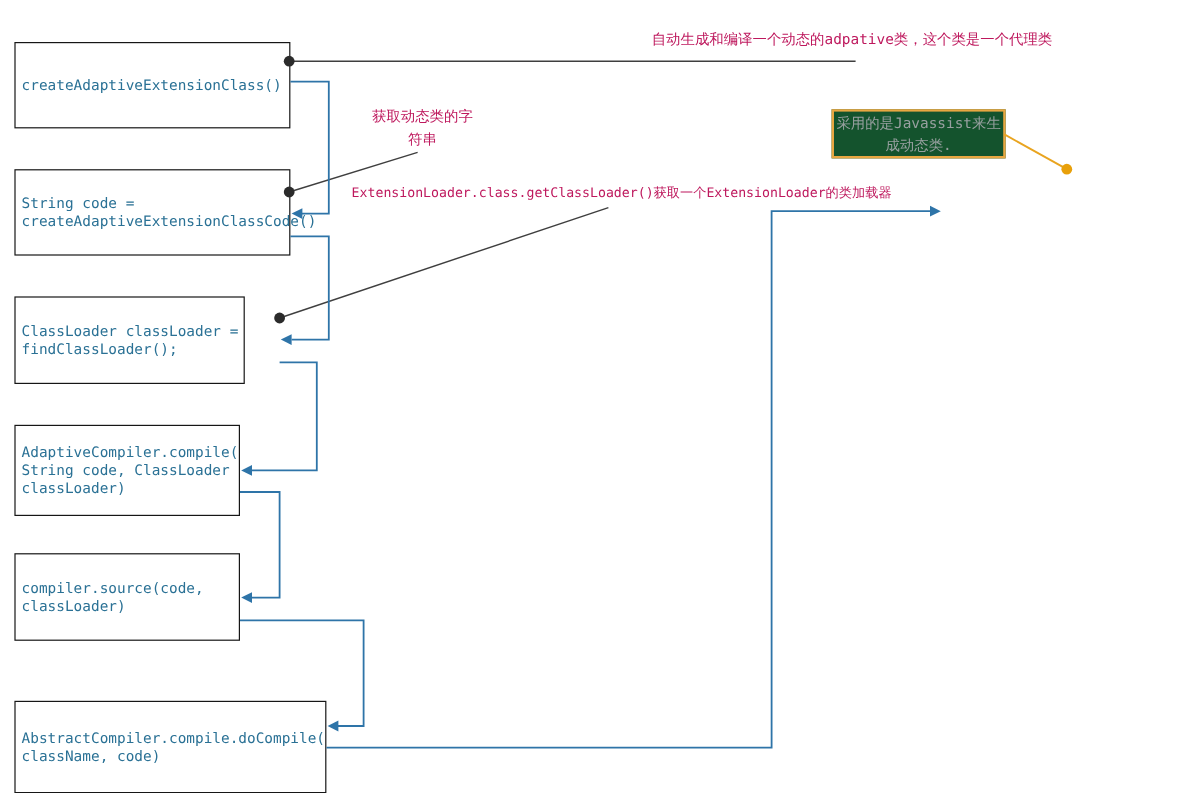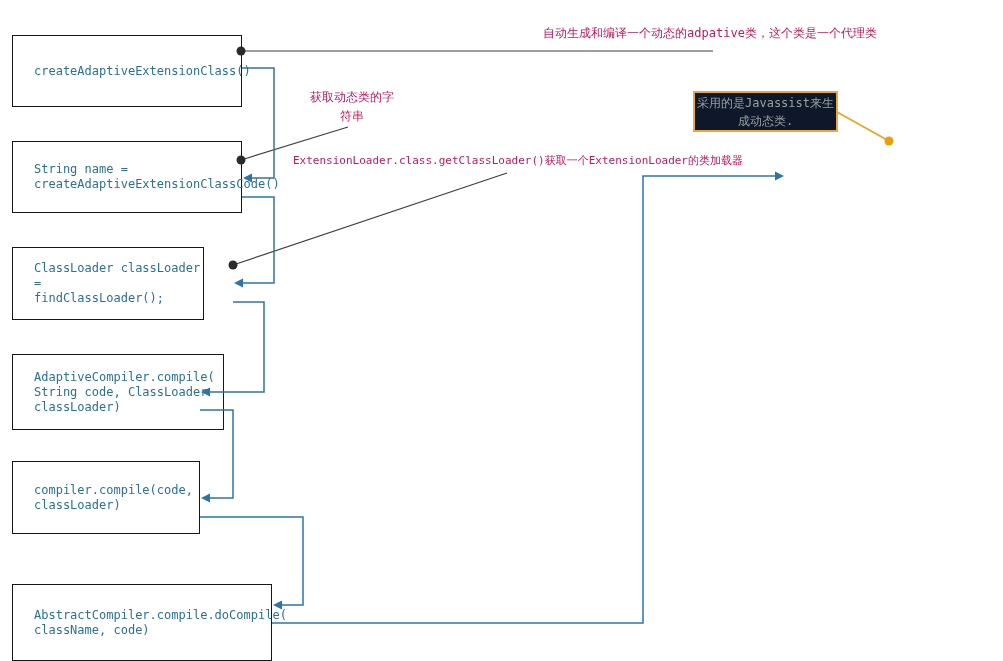--- a/index.html
+++ b/index.html
@@ -2,68 +2,68 @@
 <html><head>
 <meta charset="utf-8">
 <style>
   html,body { margin:0; padding:0; background:#ffffff; }
   .canvas {
     position:relative; width:1003px; height:661px; background:#ffffff;
     font-family:"DejaVu Sans Mono","Liberation Mono",monospace; overflow:hidden;
   }
   .node {
     position:absolute; background:#ffffff; border:1.5px solid #161616;
-    box-sizing:border-box; display:flex; align-items:center; padding-left:21px;
+    box-sizing:border-box; display:flex; align-items:center; padding-left:5px;
   }
   .node .code {
     color:#2a7195; font-size:12px; line-height:15px; white-space:pre-wrap;
   }
   .n1 { left:12px;  top:35px;  width:230px; height:72px; }
   .n2 { left:12px;  top:141px; width:230px; height:72px; }
   .n3 { left:12px;  top:247px; width:192px; height:73px; }
-  .n4 { left:12px;  top:354px; width:212px; height:76px; }
+  .n4 { left:12px;  top:354px; width:188px; height:76px; }
   .n5 { left:12px;  top:461px; width:188px; height:73px; }
   .n6 { left:12px;  top:584px; width:260px; height:77px; }
   .n7 { left:785px; top:140px; width:209px; height:72px; }
   .ann { position:absolute; color:#be185d; }
   .ann-top { left:450px; top:25px; width:520px; text-align:center; font-size:12px; }
   .ann-mid { left:290px; top:88px; width:124px; text-align:center; font-size:12px;
              line-height:19px; white-space:pre-line; }
   .ann-cl  { left:293px; top:153px; font-size:11px; white-space:nowrap; }
   .note {
     position:absolute; left:693px; top:91px; width:145px; height:41px;
-    background:#0f172a; border:2px solid #e8a741; box-sizing:border-box;
+    background:#14532d; border:2px solid #e8a741; box-sizing:border-box;
     color:#98a0a0; font-size:12px; line-height:18px; text-align:center;
     white-space:pre-line; display:flex; align-items:center; justify-content:center;
   }
   .svg-layer { position:absolute; left:0; top:0; pointer-events:none; }
 </style>
 </head>
 <body>
 
 <div class="canvas">
 
   <div class="node n1">
     <span class="code">createAdaptiveExtensionClass()</span>
   </div>
   <div class="node n2">
-    <span class="code">String name =
+    <span class="code">String code =
 createAdaptiveExtensionClassCode()</span>
   </div>
   <div class="node n3">
     <span class="code">ClassLoader classLoader =
 findClassLoader();</span>
   </div>
   <div class="node n4">
     <span class="code">AdaptiveCompiler.compile(
 String code, ClassLoader
 classLoader)</span>
   </div>
   <div class="node n5">
-    <span class="code">compiler.compile(code,
+    <span class="code">compiler.source(code,
 classLoader)</span>
   </div>
   <div class="node n6">
     <span class="code">AbstractCompiler.compile.doCompile(
 className, code)</span>
   </div>
 
   <div class="ann ann-top">自动生成和编译一个动态的adpative类，这个类是一个代理类</div>
   <div class="ann ann-mid">获取动态类的字
 符串</div>

